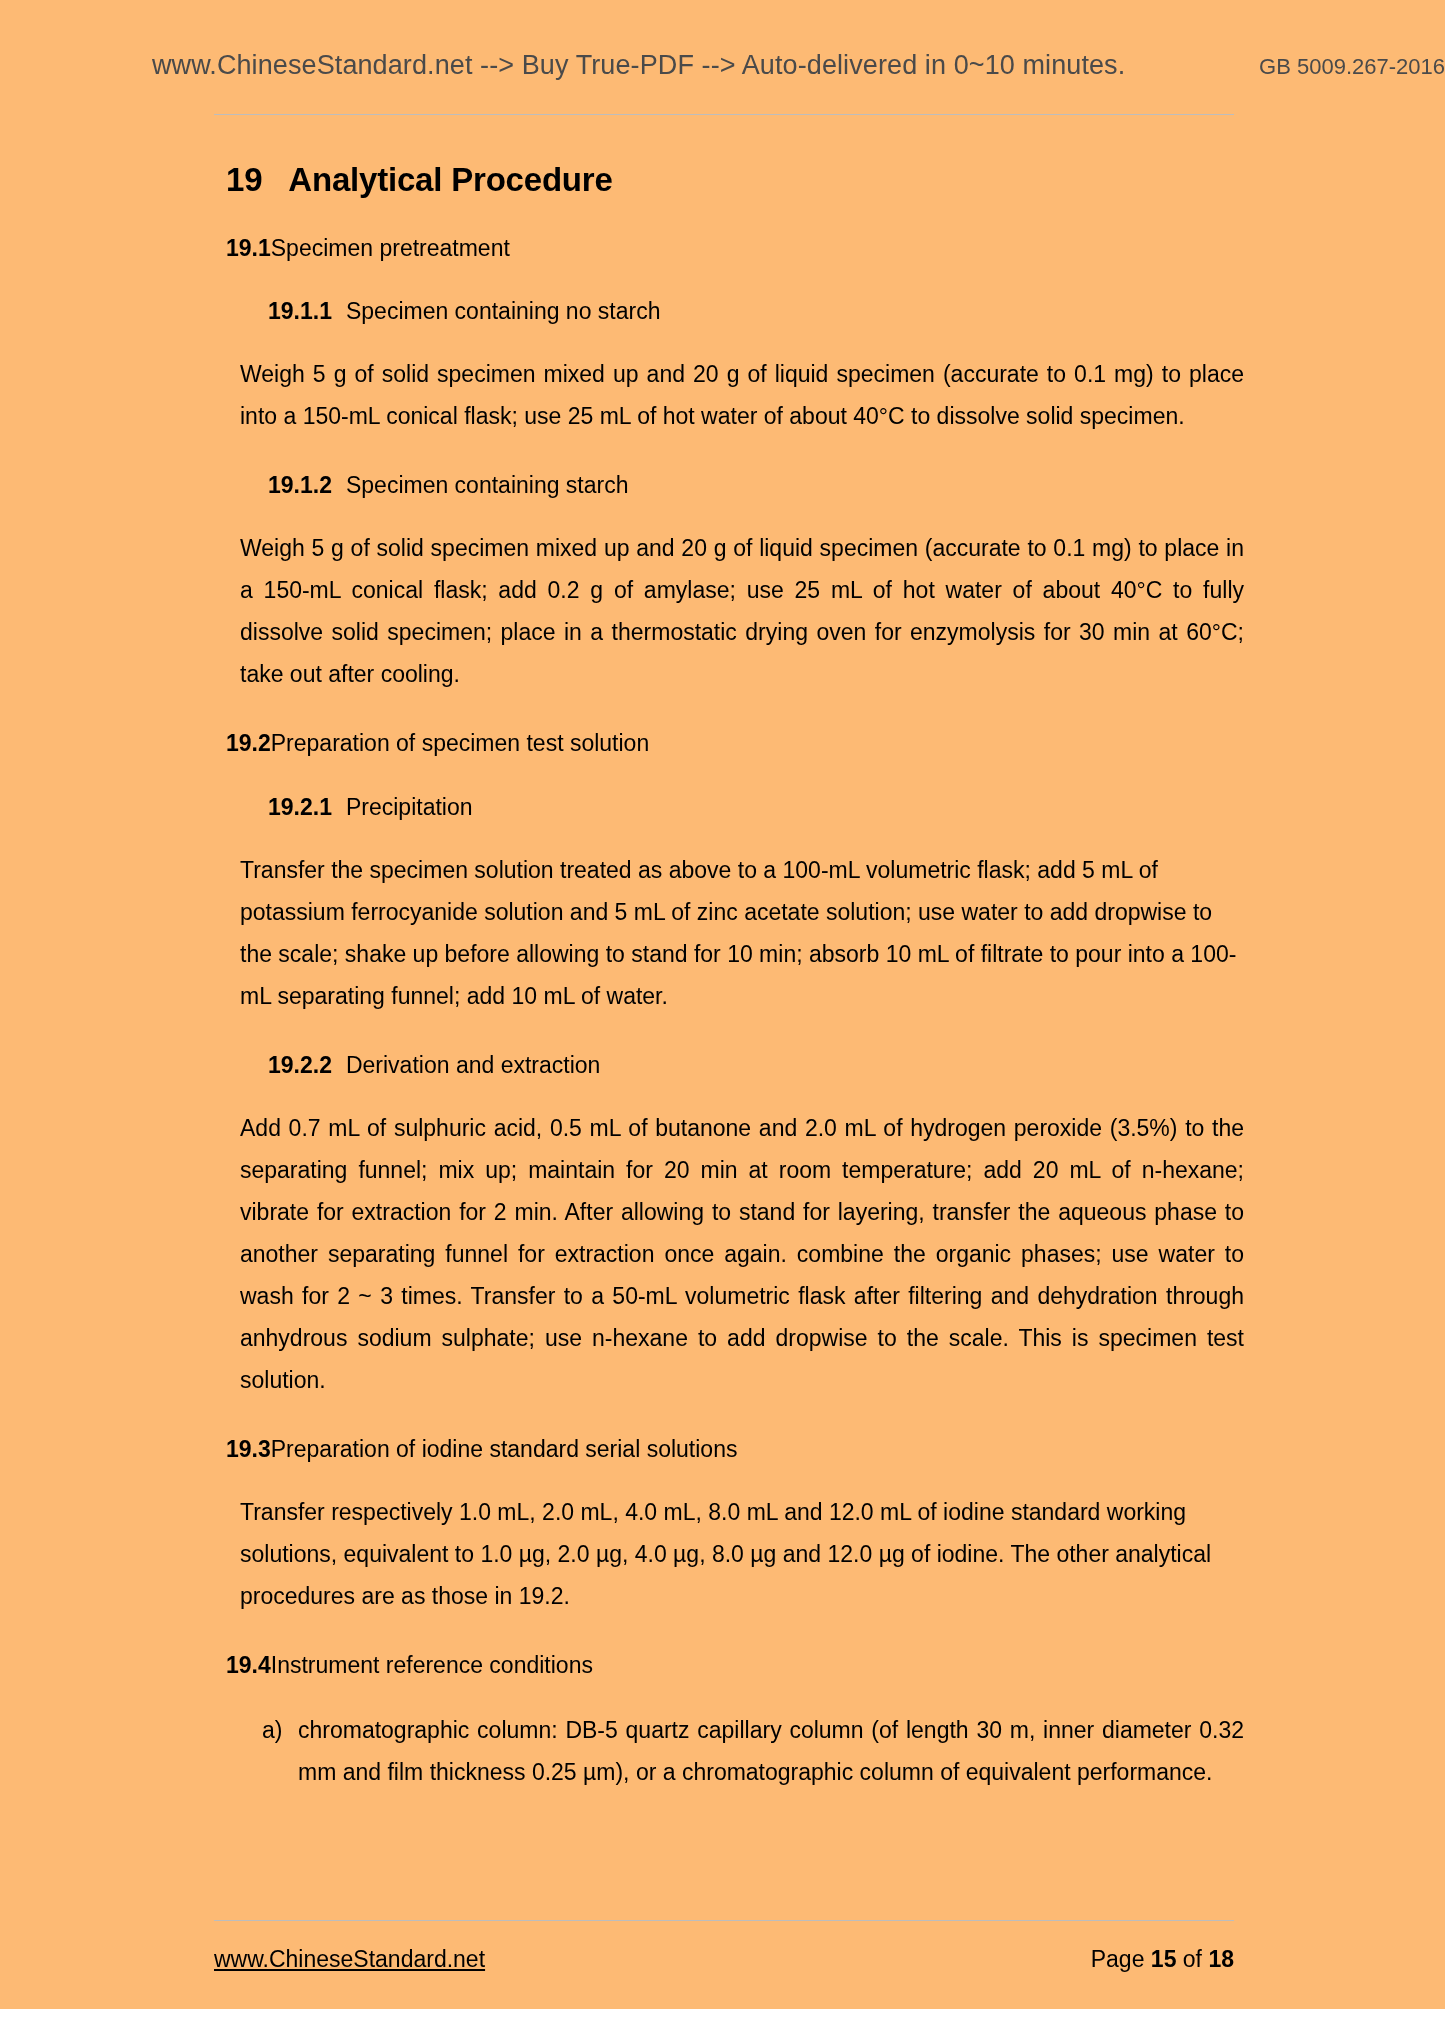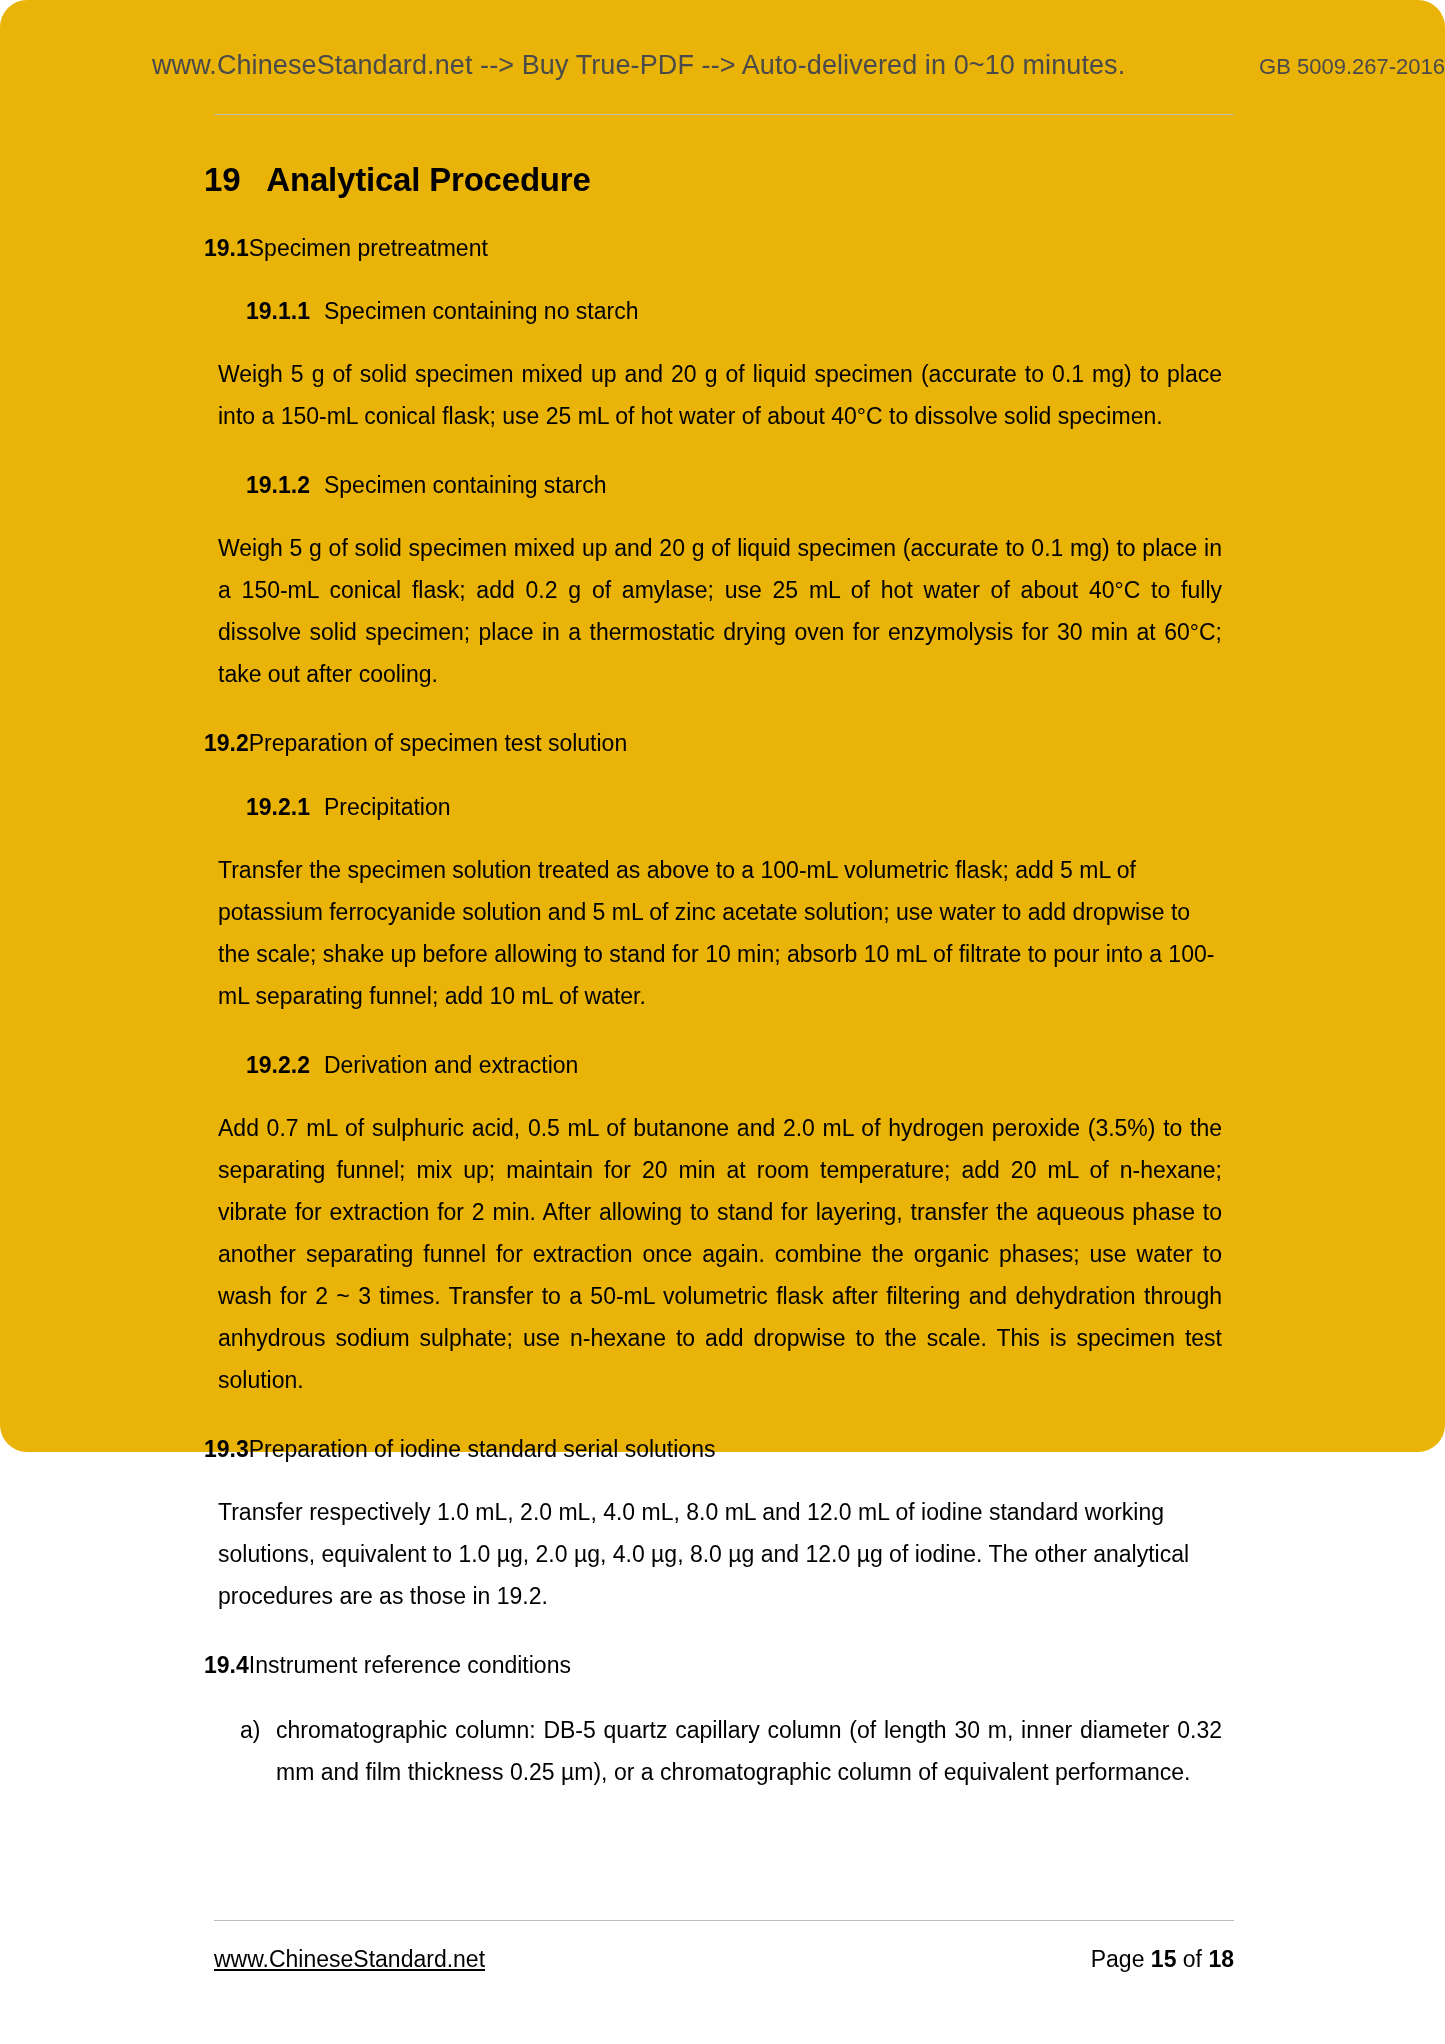--- a/index.html
+++ b/index.html
@@ -14,23 +14,22 @@
     font-family: "Liberation Sans", sans-serif;
     color: #000000;
     overflow: hidden;
   }
 
   .page {
     position: absolute;
     top: 0;
     left: 0;
     width: 1445px;
-    height: 1452px;
-    background: #eab308;
-    border-radius: 27px;
+    height: 2009px;
+    background: #fdba74;
   }
 
   
   .header-band {
     position: absolute;
     top: 50px;
     left: 0;
     width: 1445px;
     height: 52px;
   }
@@ -60,21 +59,21 @@
     left: 214px;
     width: 1020px;
     height: 1px;
     background: #bdbdbd;
   }
 
   
   .content {
     position: absolute;
     top: 160px;
-    left: 204px;
+    left: 226px;
     width: 1018px;
   }
 
   h1.chapter {
     margin: 0;
     padding: 0;
     font-size: 33px;
     font-weight: bold;
     line-height: 1.2;
     letter-spacing: -0.2px;

